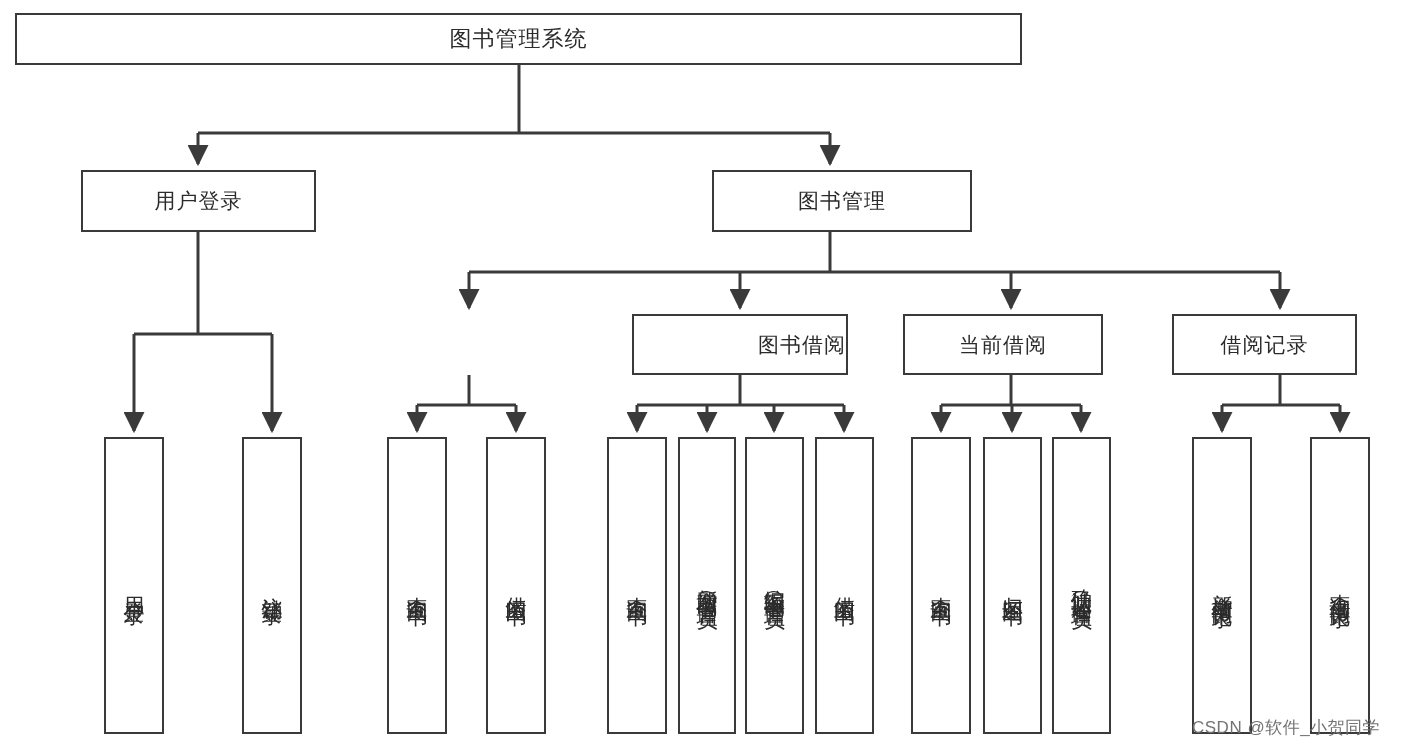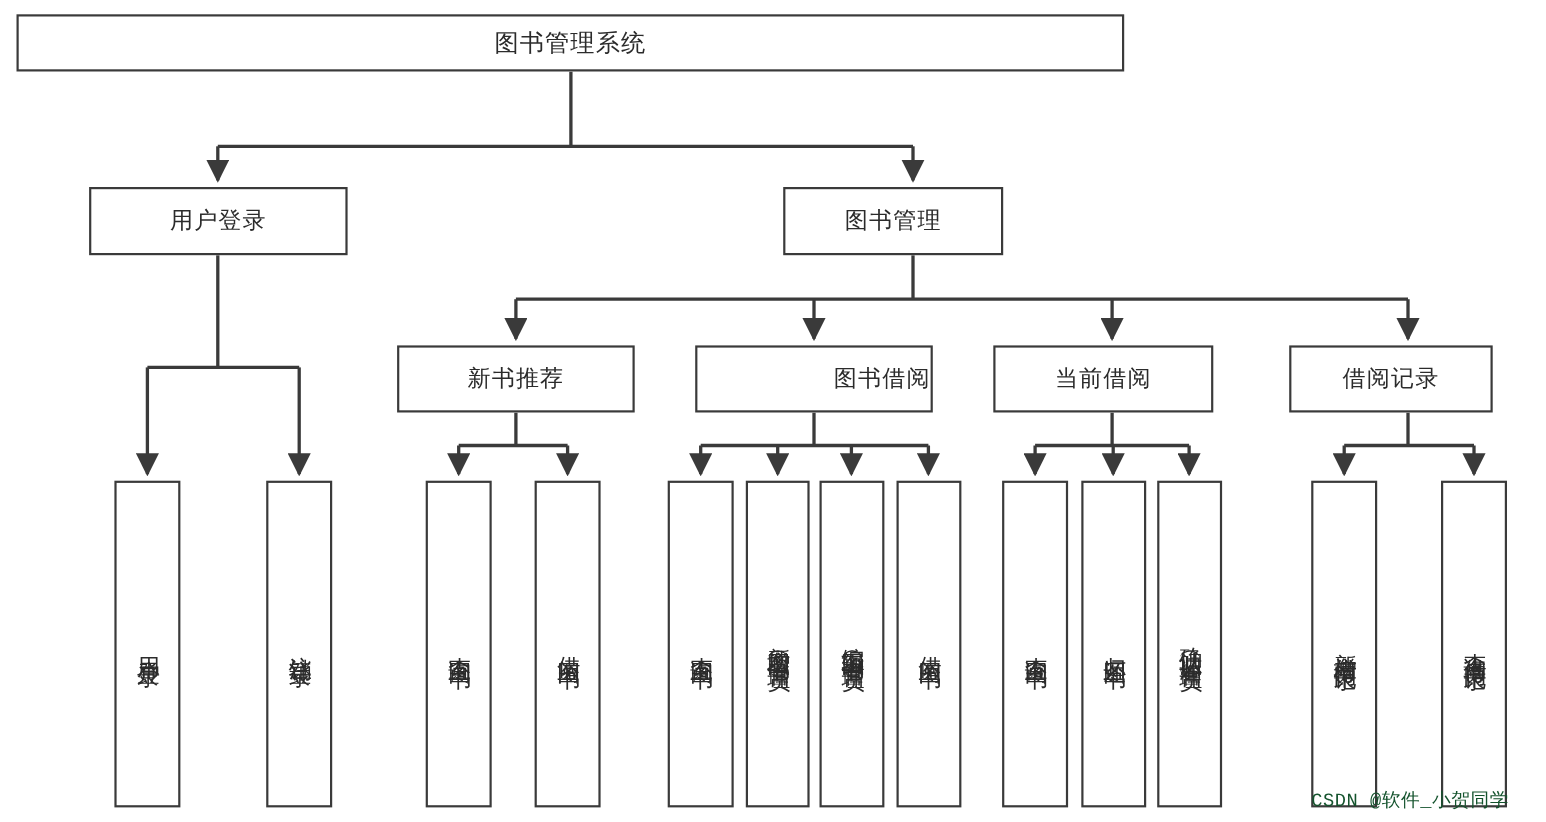--- a/index.html
+++ b/index.html
@@ -54,24 +54,24 @@
     text-orientation: upright;
     letter-spacing: 3px;
     line-height: 1.05;
     white-space: nowrap;
     display: block;
     text-align: center;
   }
   .watermark {
     position: absolute;
     font-size: 17px;
-    color: #14532d;
+    color: #737373;
     white-space: nowrap;
     letter-spacing: 0.5px;
-    font-family: Liberation Mono, monospace;
+    font-family: Liberation Sans, sans-serif;
   }
 </style>
 </head>
 <body>
 
 <div id="canvas">
 
   <svg id="edges" viewBox="0 0 1405 747" xmlns="http://www.w3.org/2000/svg">
     <defs>
       <marker id="arrow" viewBox="0 0 10 10" refX="9" refY="5" markerWidth="7" markerHeight="7" orient="auto-start-reverse">
@@ -122,27 +122,24 @@
     </g>
   </svg>
 
   <div class="node h root" style="left:15px; top:13px; width:1007px; height:52px;">
     <span>图书管理系统</span>
   </div>
 
   <div class="node h" style="left:81px; top:170px; width:235px; height:62px;">
     <span>用户登录</span>
   </div>
-  <div class="node h" style="left:712px; top:170px; width:200px; height:62px;">
+  <div class="node h" style="left:712px; top:170px; width:260px; height:62px;">
     <span>图书管理</span>
   </div>
 
-  <div class="node h" style="left:361px; top:314px; width:216px; height:61px;">
-    <span>新书推荐</span>
-  </div>
   <div class="node h" style="left:632px; top:314px; width:216px; height:61px;justify-content:flex-end;">
     <span>图书借阅</span>
   </div>
   <div class="node h" style="left:903px; top:314px; width:200px; height:61px;">
     <span>当前借阅</span>
   </div>
   <div class="node h" style="left:1172px; top:314px; width:185px; height:61px;">
     <span>借阅记录</span>
   </div>
 

